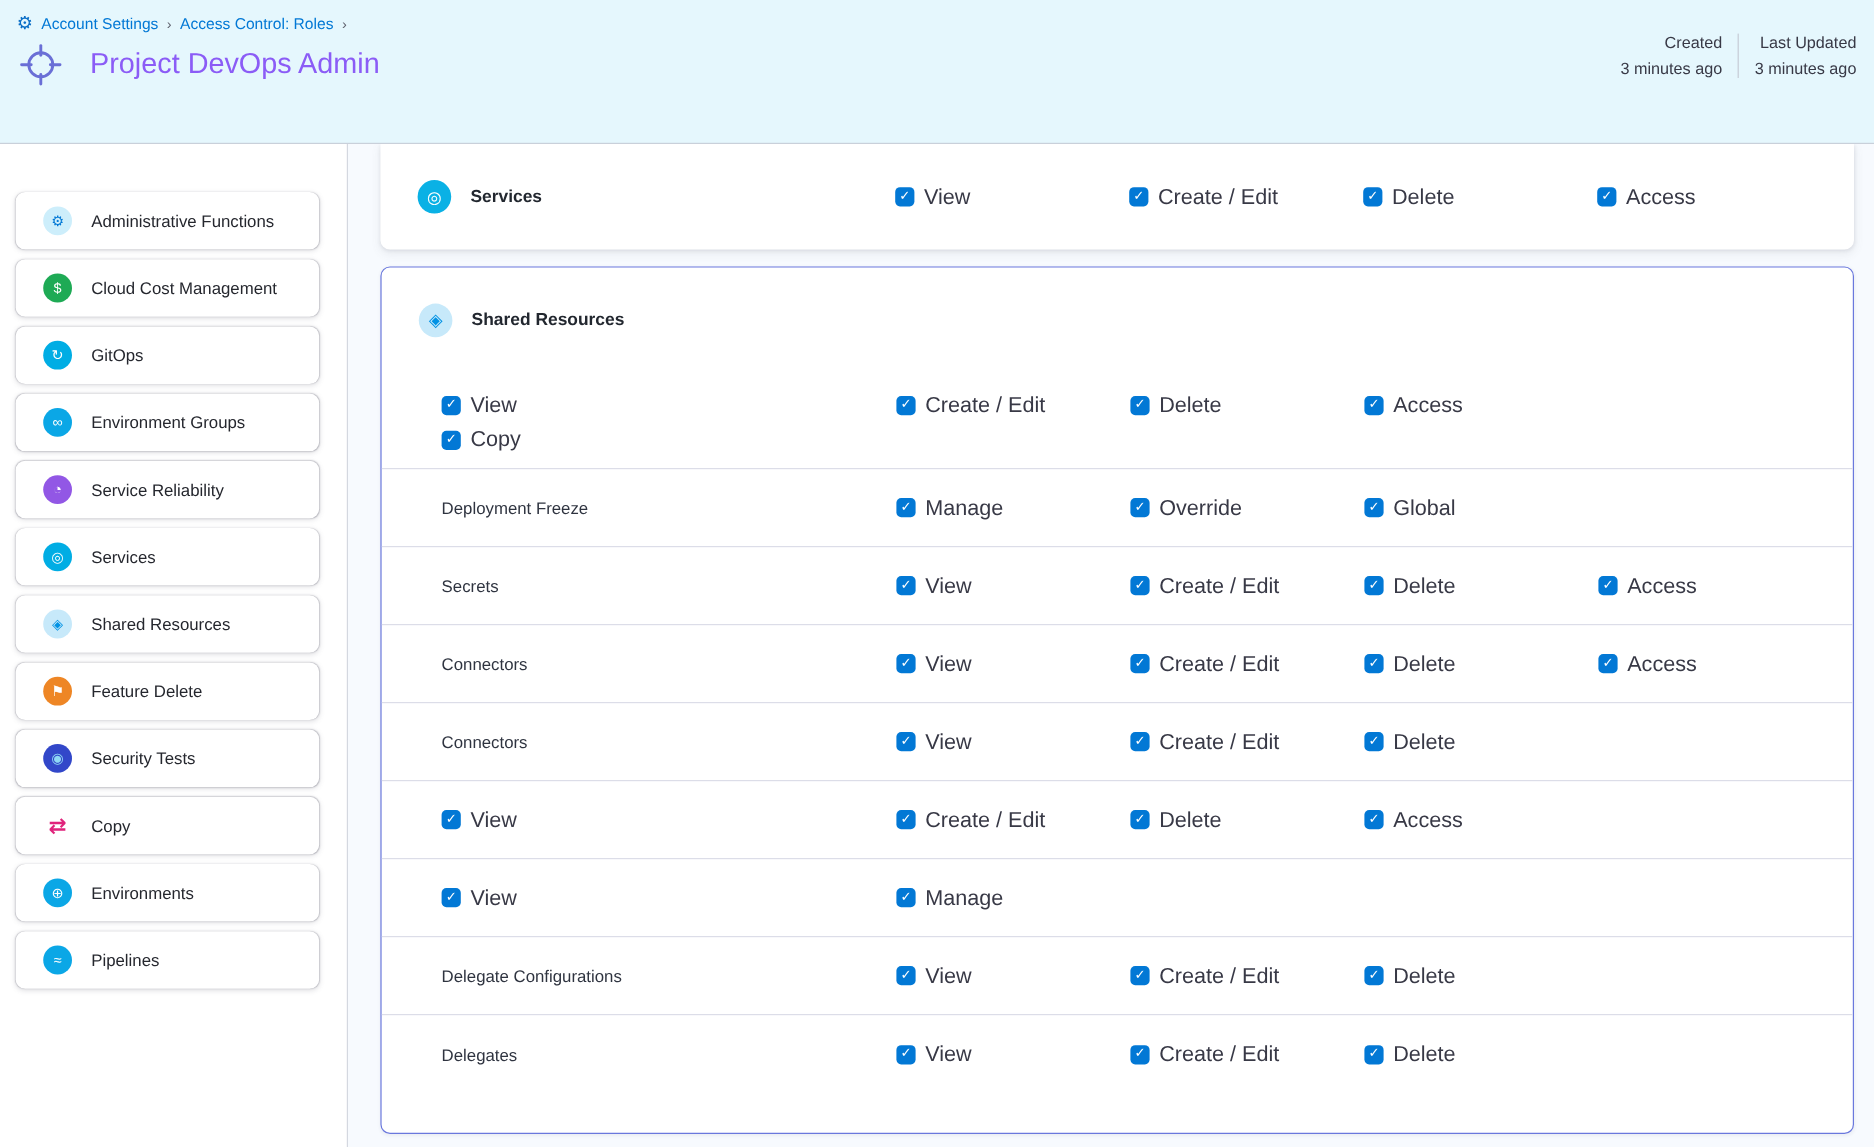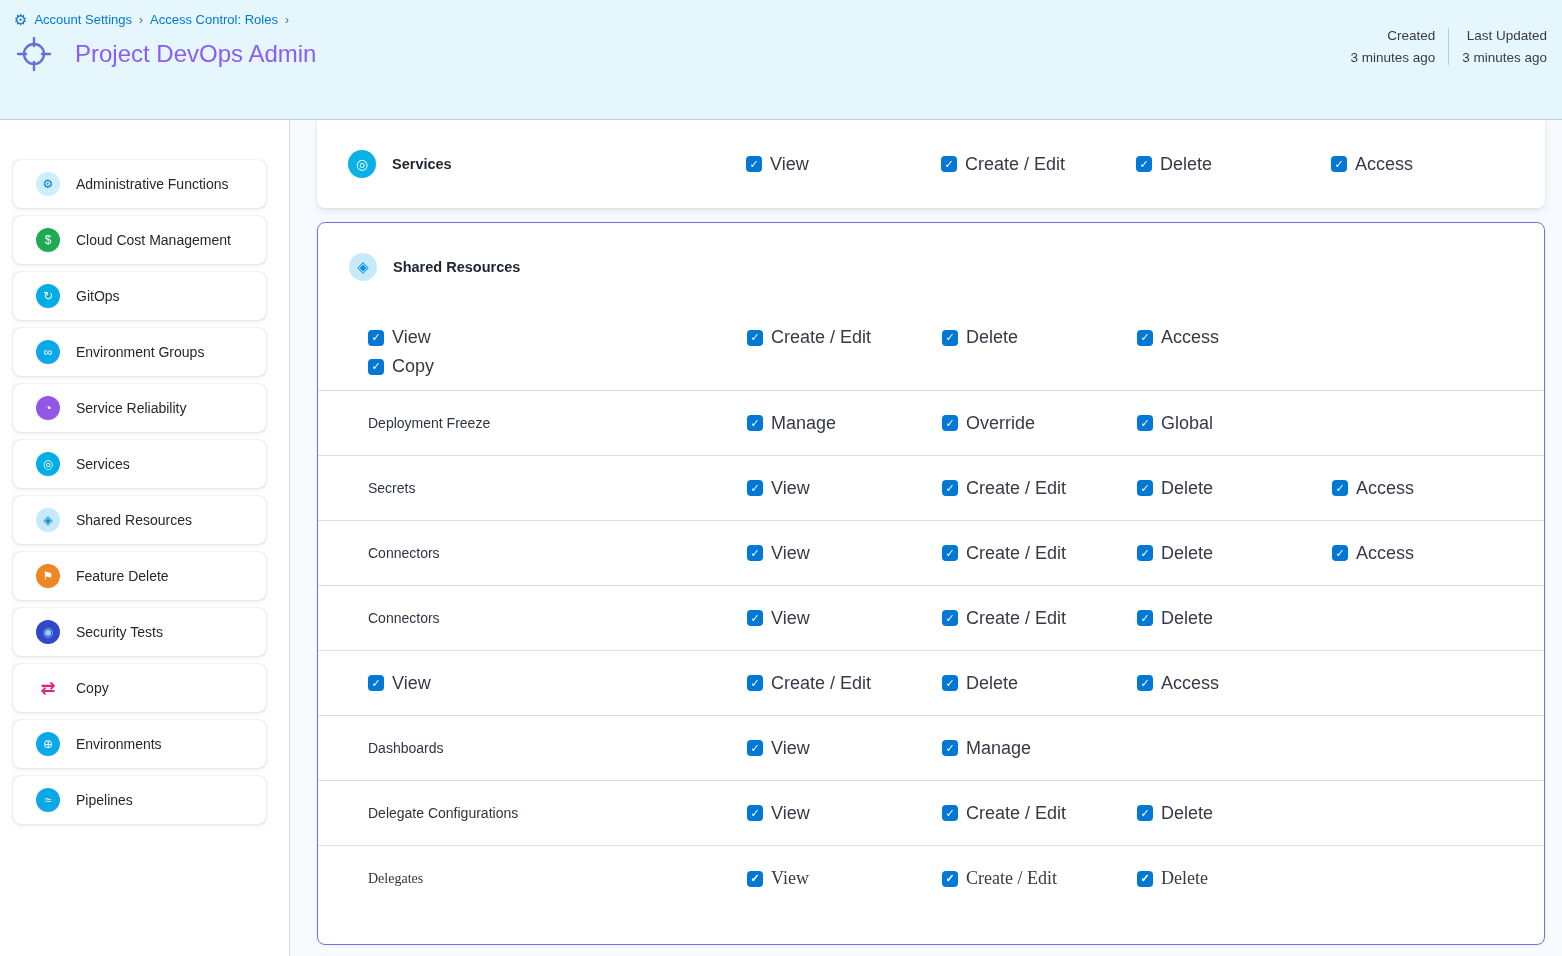--- a/index.html
+++ b/index.html
@@ -37,21 +37,21 @@
   .res-title-cell { display:flex; align-items:center; gap:16px; }
   .res-icon { width:28px; height:28px; border-radius:50%; display:flex; align-items:center; justify-content:center; font-size:14px; flex:none; }
   .services-res-icon { background:#0ab1e5; color:#fff; }
   .shared-res-icon { background:#c7e9fa; color:#0092e4; font-size:15px; }
   .res-title { font-weight:700; font-size:14.5px; color:#22272f; }
   .shared-card { margin-top:14px; height:723px; border:1px solid #6a78dd; border-radius:8px; overflow:hidden;
     box-shadow:0 1px 3px rgba(40,41,61,.06); }
   .shared-head { height:88px; display:flex; align-items:center; gap:16px; padding-left:31px; }
   
   .perm-row { --c0:379px; padding-left:50px; min-height:65px; border-bottom:1px solid #dcdde8; }
-  .perm-row:last-child { border-bottom:none;font-family:Liberation Serif, serif; }
+  .perm-row:last-child { border-bottom:none; }
   .perm-row.multi { min-height:80px; }
   .perm-row.multi .perm-col { align-self:stretch; padding-top:16px; justify-content:flex-start; }
   .perm-col { display:flex; flex-direction:column; gap:8px; align-items:flex-start; }
   .row-label { font-size:14px; color:#2f3440; }
   .perm { display:inline-flex; align-items:center; gap:8px; cursor:pointer; }
   .cb { width:16px; height:16px; border-radius:4px; background:#0278d5; color:#fff; font-size:11px; font-weight:bold;
     display:flex; align-items:center; justify-content:center; line-height:1; flex:none; }
   .perm-label { font-size:18px; color:#383946; }
 </style>
 </head>
@@ -335,21 +335,20 @@
               </label>
             </div>
             <div class="perm-col">
               <label class="perm">
                 <span class="cb">✓</span>
                 <span class="perm-label">Access</span>
               </label>
             </div>
           </div>
           <div class="perm-row card-grid">
-            <div class="row-label">Dashboards</div>
             <div class="perm-col">
               <label class="perm">
                 <span class="cb">✓</span>
                 <span class="perm-label">View</span>
               </label>
             </div>
             <div class="perm-col">
               <label class="perm">
                 <span class="cb">✓</span>
                 <span class="perm-label">Manage</span>

